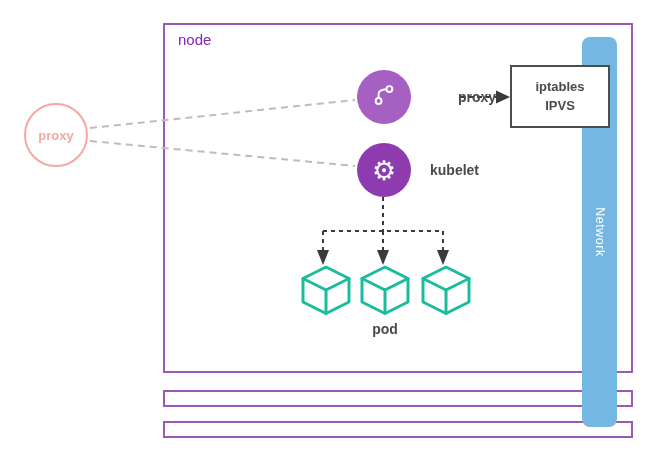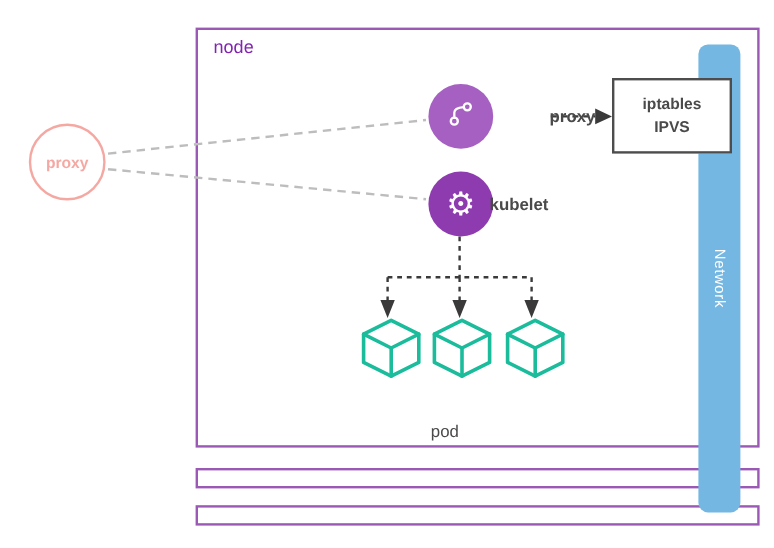--- a/index.html
+++ b/index.html
@@ -50,38 +50,38 @@
 
   
   .comp-circle{position:absolute;width:54px;height:54px;border-radius:50%;z-index:4;
     display:flex;align-items:center;justify-content:center;}
   .proxy-circle{left:357px;top:70px;background:var(--proxy-circle);}
   .kubelet-circle{left:357px;top:143px;background:var(--kubelet-circle);}
   .gear-glyph{font-family:"DejaVu Sans",sans-serif;color:#fff;font-size:27px;line-height:1;}
 
   .comp-label{position:absolute;font-size:14px;font-weight:bold;color:var(--text-dark);z-index:4;}
   .proxy-label{left:418px;top:89px;margin-left:40px;}
-  .kubelet-label{left:408px;top:162px;}
+  .kubelet-label{left:430px;top:162px;}
 
   
   .iptables-box{position:absolute;left:510px;top:65px;width:100px;height:63px;
     background:#fff;border:2px solid #4d4d4d;z-index:5;
     display:flex;flex-direction:column;align-items:center;justify-content:center;gap:2px;}
   .iptables-box div{font-size:13px;font-weight:bold;color:var(--text-dark);line-height:1.25;}
 
   
   .pod-cube{position:absolute;z-index:4;width:52px;height:52px;}
   .pod-cube svg{display:block;}
   .cube-stroke{stroke:var(--pod-teal);stroke-width:3;fill:none;
     stroke-linejoin:round;stroke-linecap:round;}
   .pod-1{left:300px;top:264px;}
   .pod-2{left:359px;top:264px;}
   .pod-3{left:420px;top:264px;}
-  .pod-label{position:absolute;left:359px;top:321px;width:52px;
-    font-size:14px;font-weight:normal;color:var(--text-dark);z-index:4;margin-top:30px;}
+  .pod-label{position:absolute;left:359px;top:321px;width:52px;text-align:center;
+    font-size:14px;font-weight:bold;color:var(--text-dark);z-index:4;}
 </style>
 </head>
 <body>
 
 <div class="canvas">
 
   <div class="node-box"></div>
   <div class="node-strip-1"></div>
   <div class="node-strip-2"></div>
 

